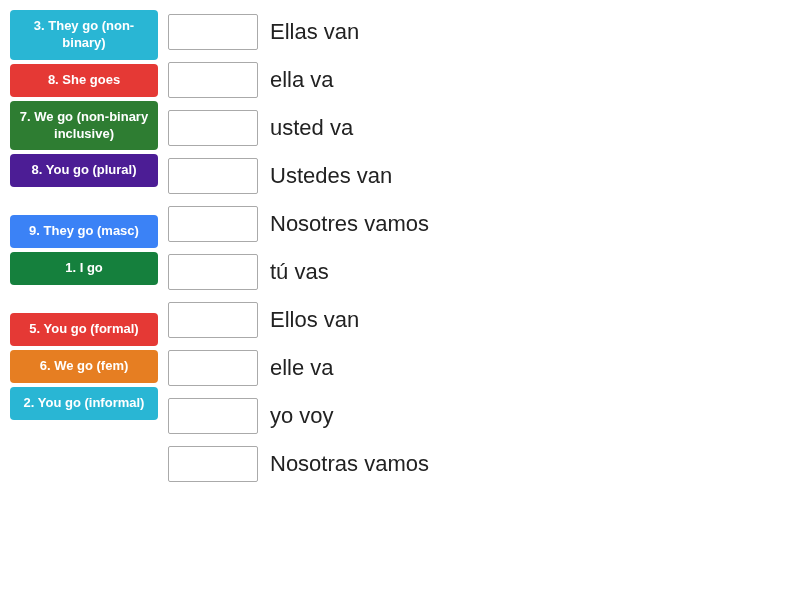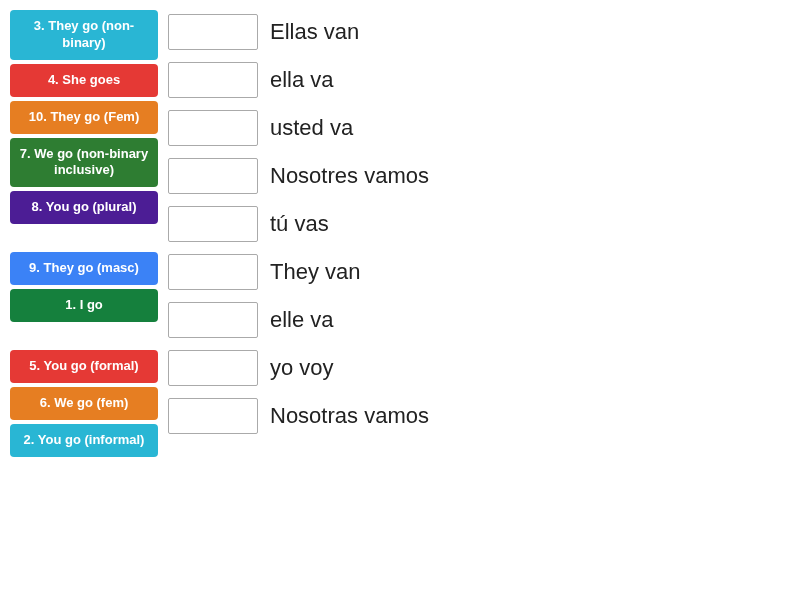--- a/index.html
+++ b/index.html
@@ -61,22 +61,21 @@
       color: #222;
       font-family: Arial, sans-serif;
     }
   </style>
 </head>
 <body>
 
 <div class="main-container">
   <div class="left-column" id="left-col">
       <button class="label-btn" style="background-color: rgb(41, 182, 212);">3. They go (non-binary)</button>
-      <button class="label-btn" style="background-color: rgb(229, 57, 53);">4. She goes</button>
-      <button class="label-btn" style="background-color: rgb(230, 126, 34);">10. They go (Fem)</button>
+      <button class="label-btn" style="background-color: rgb(229, 57, 53);">8. She goes</button>
       <button class="label-btn" style="background-color: rgb(46, 125, 50);">7. We go (non-binary inclusive)</button>
       <button class="label-btn" style="background-color: #4c1d95;">8. You go (plural)</button>
       <button class="label-btn" style="background-color: #3b82f6; margin-top: 24px;">9. They go (masc)</button>
       <button class="label-btn" style="background-color: #15803d;">1. I go</button>
       <button class="label-btn" style="background-color: rgb(229, 57, 53); margin-top: 24px;">5. You go (formal)</button>
       <button class="label-btn" style="background-color: rgb(230, 126, 34);">6. We go (fem)</button>
       <button class="label-btn" style="background-color: rgb(41, 182, 212); text-align: center;">2. You go (informal)</button>
     </div>
   <div class="right-column" id="right-col">
       <div class="match-row">
@@ -86,29 +85,33 @@
       <div class="match-row">
         <input type="text" class="answer-box" style="">
         <span class="match-text">ella va</span>
       </div>
       <div class="match-row">
         <input type="text" class="answer-box" style="">
         <span class="match-text">usted va</span>
       </div>
       <div class="match-row">
         <input type="text" class="answer-box" style="">
+        <span class="match-text">Ustedes van</span>
+      </div>
+      <div class="match-row">
+        <input type="text" class="answer-box" style="">
         <span class="match-text">Nosotres vamos</span>
       </div>
       <div class="match-row">
         <input type="text" class="answer-box" style="">
         <span class="match-text">tú vas</span>
       </div>
       <div class="match-row">
         <input type="text" class="answer-box" style="">
-        <span class="match-text">They van</span>
+        <span class="match-text">Ellos van</span>
       </div>
       <div class="match-row">
         <input type="text" class="answer-box" style="">
         <span class="match-text">elle va</span>
       </div>
       <div class="match-row">
         <input type="text" class="answer-box" style="">
         <span class="match-text">yo voy</span>
       </div>
       <div class="match-row">

